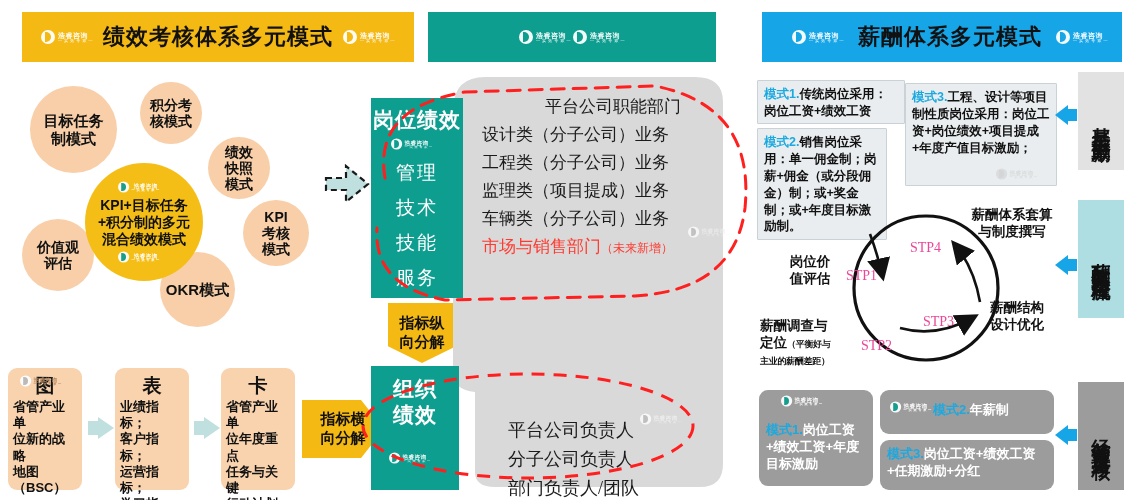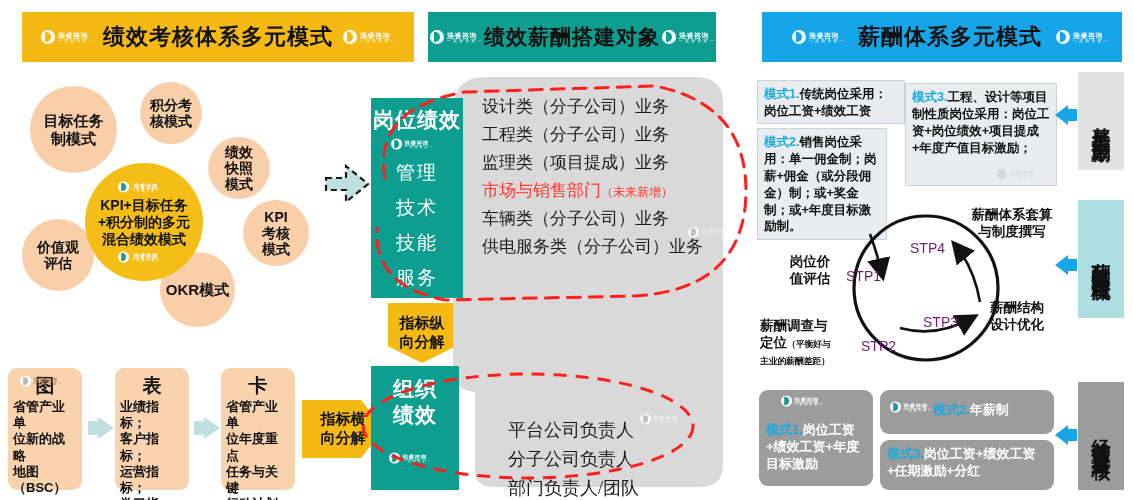--- a/index.html
+++ b/index.html
@@ -78,21 +78,21 @@
           letter-spacing:3px;display:flex;align-items:center;justify-content:center;
           line-height:1.15;color:#111;}
   .v-grey{background:#E2E2E2;}
   .v-cyan{background:#AEDDE2;}
   .v-dgrey{background:#9C9C9C;}
 
   .bluearrow{width:0;height:0;border-top:10px solid transparent;border-bottom:10px solid transparent;
              border-right:13px solid #16A6E8;}
   .bluearrow-body{width:9px;height:12px;background:#16A6E8;}
 
-  .stp{font-size:14px;color:#701a75;position:absolute;font-family:Liberation Sans, sans-serif;}
+  .stp{font-size:14px;color:#ec4899;position:absolute;font-family:Liberation Serif, serif;}
   .cyclelabel{position:absolute;font-weight:bold;font-size:13.5px;color:#111;line-height:1.25;text-align:center;}
   .cyclelabel small{font-weight:bold;font-size:9px;letter-spacing:-.3px;}
   svg{position:absolute;overflow:visible;}
 </style>
 </head>
 <body>
 
 <div class="abs banner bn-yellow" style="left:22px;top:12px;width:392px;height:50px;">
   <span class="logo onlight dark">
     <span class="disc"></span>
@@ -112,21 +112,20 @@
 </div>
 
 <div class="abs banner bn-teal" style="left:428px;top:12px;width:288px;height:50px;gap:2px;">
   <span class="logo onlight">
     <span class="disc"></span>
       <span class="txt">
         <span class="t1">浩睿咨询</span>
         <span class="t2">一 实 效 专 家 一</span>
       </span>
   </span>
-  <span class="banner-title">绩效薪酬搭建对象</span>
   <span class="logo onlight">
     <span class="disc"></span>
       <span class="txt">
         <span class="t1">浩睿咨询</span>
         <span class="t2">一 实 效 专 家 一</span>
       </span>
   </span>
 </div>
 
 <div class="abs banner bn-blue" style="left:762px;top:12px;width:360px;height:50px;gap:14px;padding-left:16px;">
@@ -240,28 +239,28 @@
   <div class="b-li">技术</div>
   <div class="b-li">技能</div>
   <div class="b-li">服务</div>
 </div>
 
 <svg width="60" height="60" style="left:324px;top:162px;">
   <path d="M 2 16 L 22 16 L 22 4 L 44 22 L 22 40 L 22 28 L 2 28 Z" fill="#BFE0DF" stroke="#1a1a1a" stroke-width="2.2" stroke-dasharray="6 4"></path>
 </svg>
 
 <div class="abs blob-list" style="left:482px;top:98px;width:262px;">
+  <div style="text-align:center;">平台公司职能部门</div>
   <div>设计类（分子公司）业务</div>
   <div>工程类（分子公司）业务</div>
   <div>监理类（项目提成）业务</div>
+  <div>车辆类（分子公司）业务</div>
   <div>
     <span class="red">市场与销售部门</span><span class="red"><small>（未来新增）</small></span>
   </div>
-  <div>车辆类（分子公司）业务</div>
-  <div>供电服务类（分子公司）业务</div>
 </div>
 
 <span class="logo small grey" style="position:absolute;left:688px;top:225px;opacity:.75;">
   <span class="disc"></span>
     <span class="txt">
       <span class="t1" style="color:#eee">浩睿咨询</span>
       <span class="t2" style="color:#eee">一 实 效 专 家 一</span>
     </span>
   </span>
 

